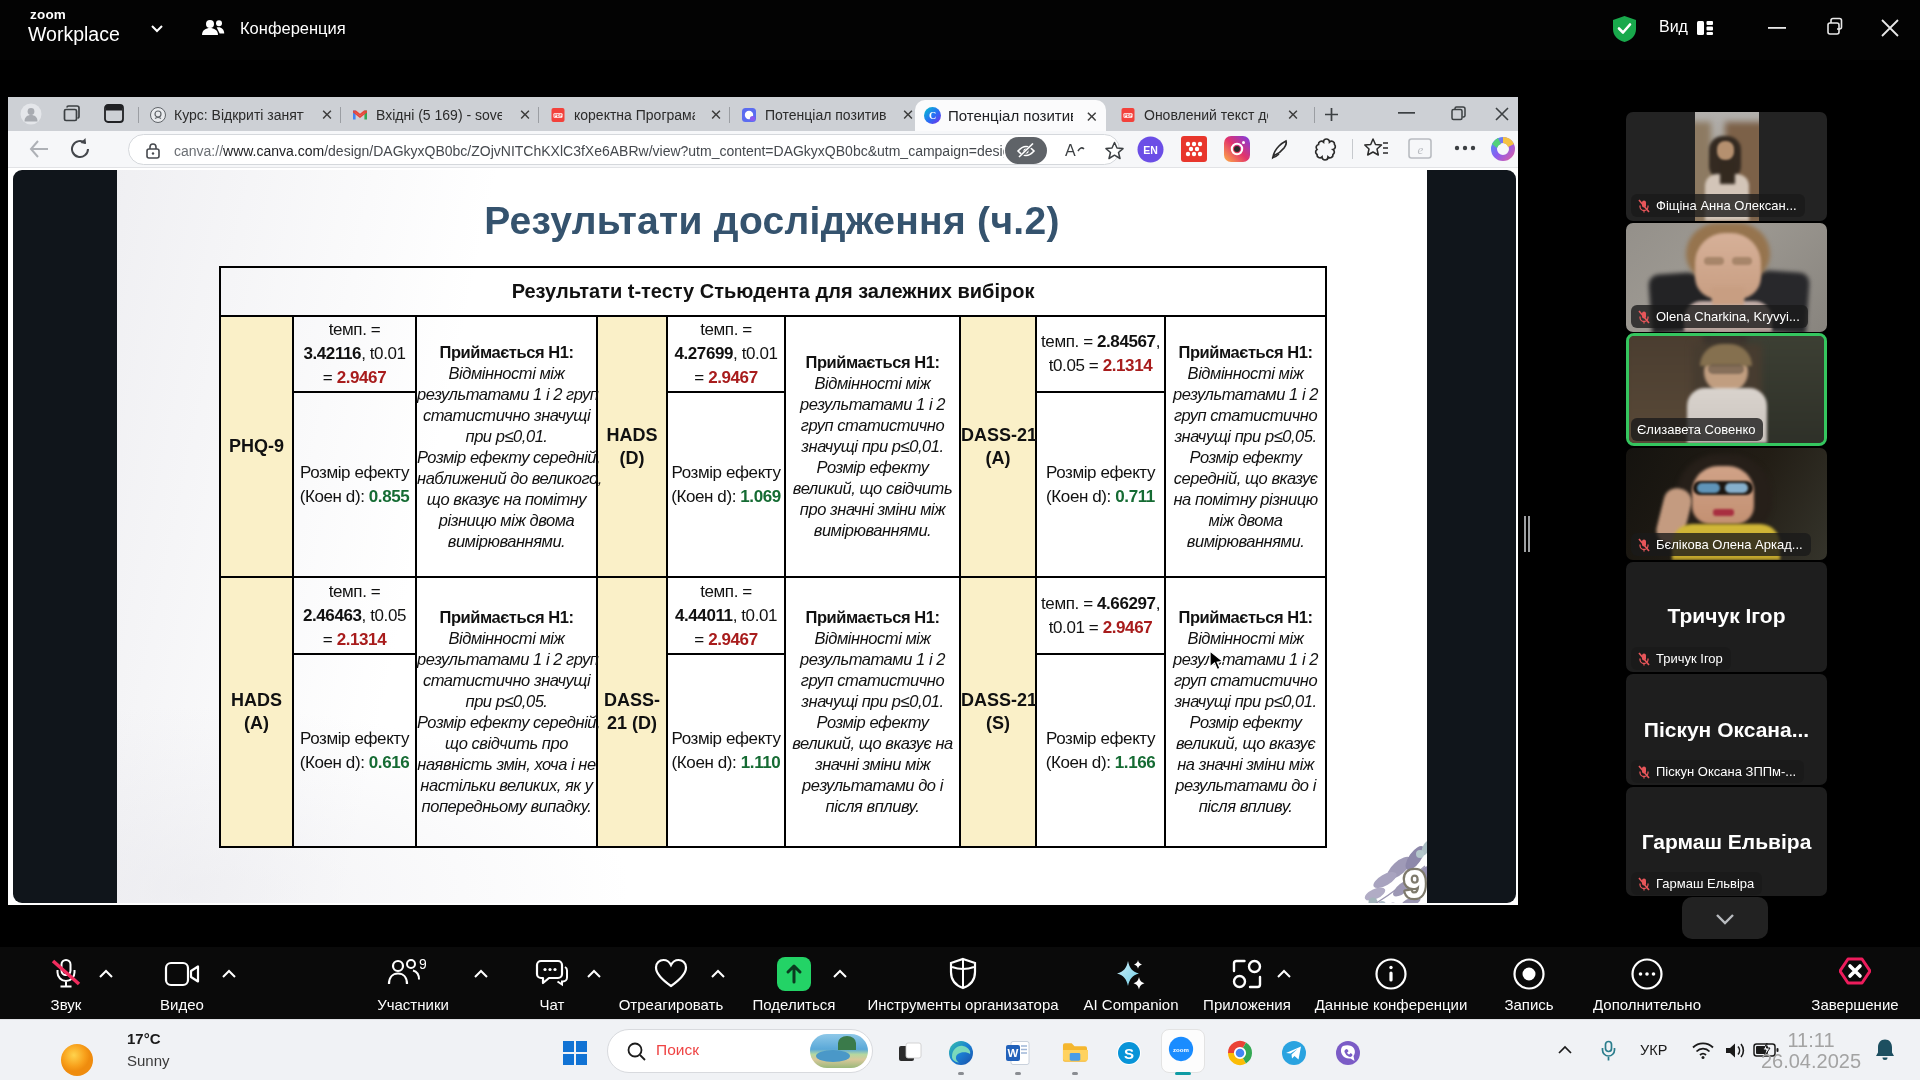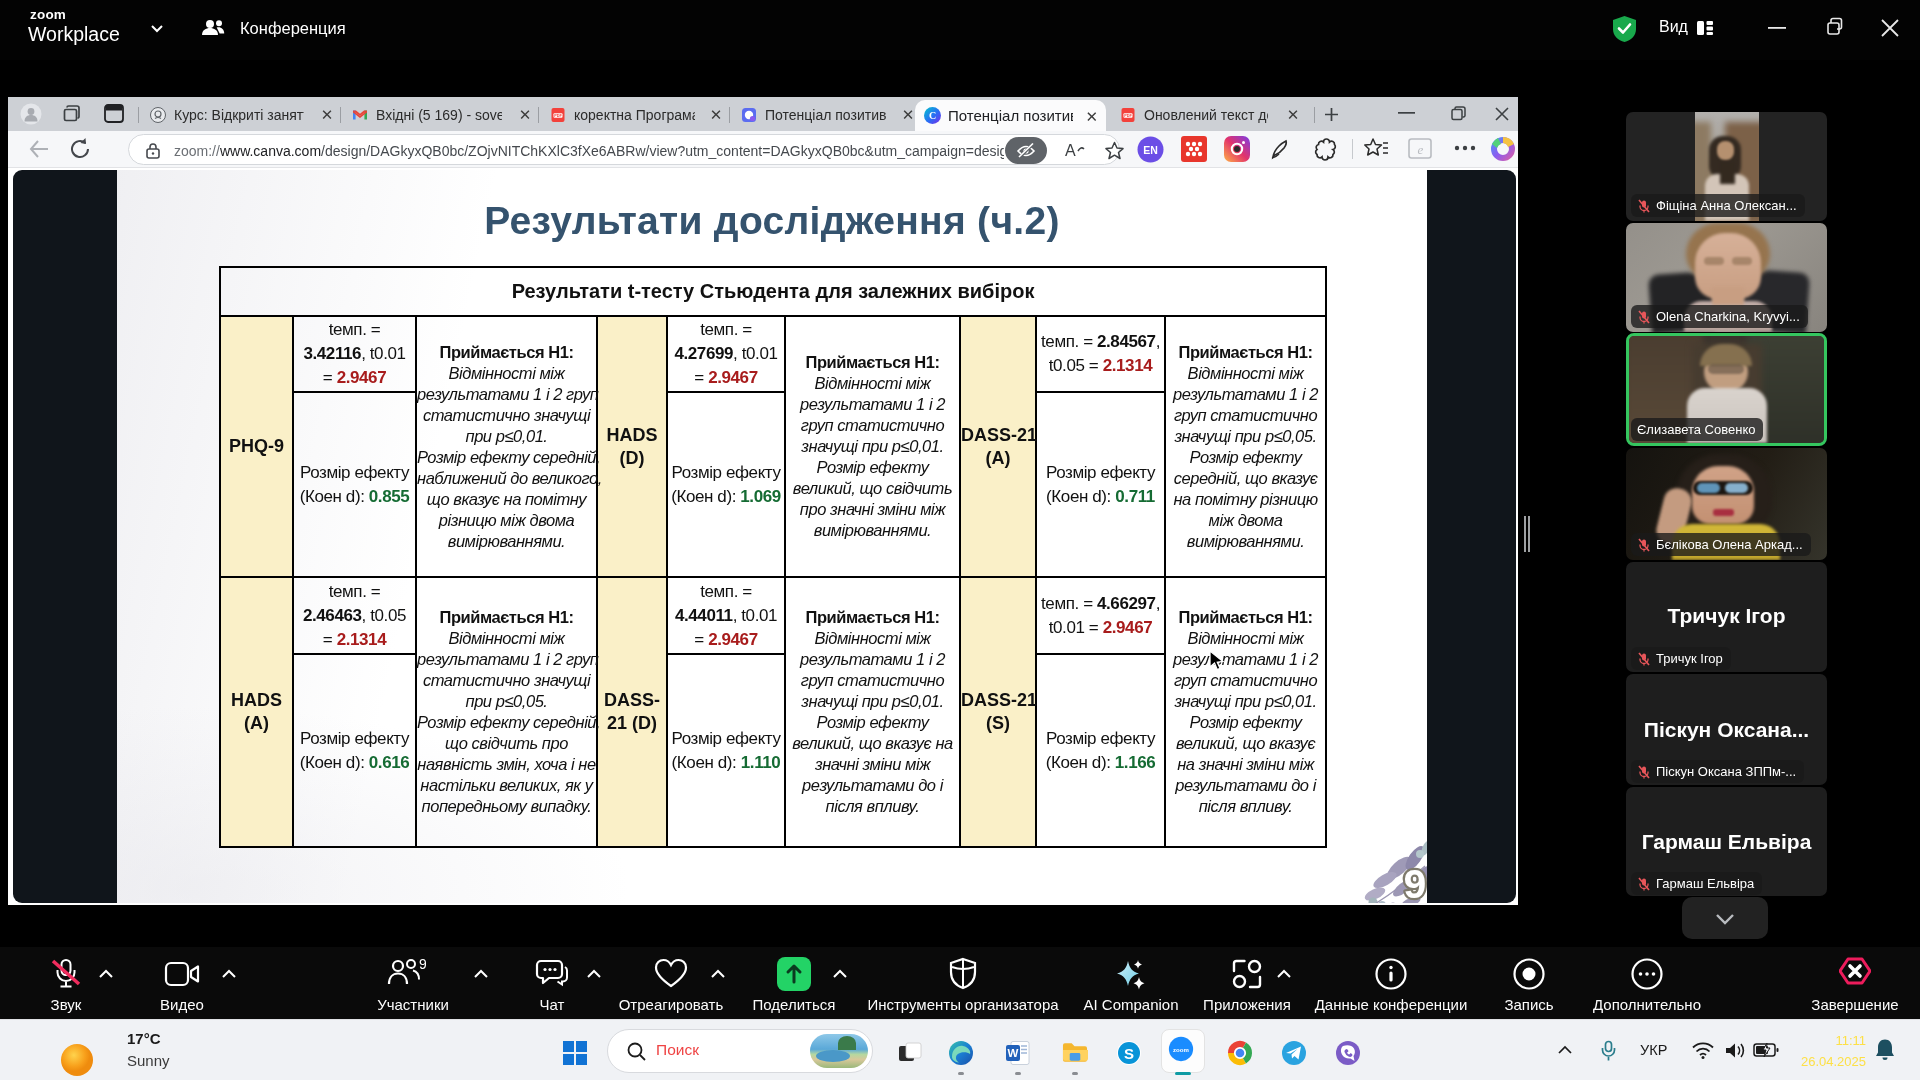--- a/index.html
+++ b/index.html
@@ -81,21 +81,21 @@
 .zchev { position:absolute; top:22px; }
 
 
 #taskbar { position:absolute; left:0; top:1019px; width:1920px; height:61px; background:#f0f2f5; border-top:1px solid #dfe1e4; }
 #weather { position:absolute; left:58px; top:1041px; }
 #wtxt1 { position:absolute; left:127px; top:1030px; font-size:15px; font-weight:bold; color:#1a1a1a; }
 #wtxt2 { position:absolute; left:127px; top:1052px; font-size:15px; color:#3a3a3a; }
 #searchpill { position:absolute; left:607px; top:1029px; width:266px; height:44px; background:#fff; border:1px solid #d8dade; border-radius:22px; }
 .tbapp { position:absolute; top:1040px; width:26px; height:26px; }
 .appdot { position:absolute; top:1072px; width:6px; height:3px; border-radius:2px; background:#8a8d92; }
-#clock { position:absolute; left:1756px; top:1030px; width:110px; text-align:right; font-size:13px; color:#fde047; line-height:21px; }
+#clock { position:absolute; left:1756px; top:1030px; width:110px; text-align:center; font-size:20px; color:#a3a3a3; line-height:21px; }
 </style>
 </head>
 <body>
 <div id="root">
 
   <div id="topbar">
     <div id="zlogo1">zoom</div>
     <div id="zlogo2">Workplace</div>
     <svg id="topchev" width="14" height="10" viewBox="0 0 14 10">
         <path d="M2 2 L7 7 L12 2" stroke="#fff" stroke-width="2" fill="none"></path>
@@ -235,21 +235,21 @@
       <svg class="tbi" style="left:62px;top:6px" width="21" height="24" viewBox="0 0 21 24">
           <path d="M18 12 a8 8 0 1 1 -2.6-5.9" stroke="#44474c" stroke-width="2" fill="none"></path>
           <path d="M15.5 1 L16 7 L10.5 6 Z" fill="#44474c"></path>
         </svg>
       <div id="urlpill">
         <svg class="abs" style="left:17px;top:7px" width="14" height="17" viewBox="0 0 14 17">
             <rect x="1" y="7" width="12" height="9" rx="2" fill="none" stroke="#474a4f" stroke-width="1.6"></rect>
             <path d="M4 7 V5 a3 3 0 0 1 6 0 v2" fill="none" stroke="#474a4f" stroke-width="1.6"></path>
             <circle cx="7" cy="11.5" r="1.2" fill="#474a4f"></circle>
           </svg>
-        <div id="urltext"><span style="color:#6b6f74">zoom://</span><span style="color:#202124">www.canva.com</span><span style="color:#45494e">/design/DAGkyxQB0bc/ZOjvNITChKXlC3fXe6ABRw/view?utm_content=DAGkyxQB0bc&amp;utm_campaign=designsh...</span></div>
+        <div id="urltext"><span style="color:#6b6f74">canva://</span><span style="color:#202124">www.canva.com</span><span style="color:#45494e">/design/DAGkyxQB0bc/ZOjvNITChKXlC3fXe6ABRw/view?utm_content=DAGkyxQB0bc&amp;utm_campaign=designsh...</span></div>
         <div class="abs" style="left:876px;top:2px;width:42px;height:27px;border-radius:14px;background:#5f6368"></div>
         <svg class="abs" style="left:887px;top:8px" width="20" height="16" viewBox="0 0 20 16">
             <path d="M2 8 q8-9 16 0 q-8 9 -16 0 z" fill="none" stroke="#fff" stroke-width="1.6"></path>
             <circle cx="10" cy="8" r="2.6" fill="#fff"></circle>
             <path d="M3 15 L17 1" stroke="#5f6368" stroke-width="3"></path>
             <path d="M3 14 L17 0.5" stroke="#fff" stroke-width="1.6"></path>
           </svg>
         <text></text>
         <svg class="abs" style="left:936px;top:7px" width="22" height="18" viewBox="0 0 22 18">
             <text x="0" y="14" font-size="16" fill="#3c4043" font-family="Liberation Sans">A</text>

